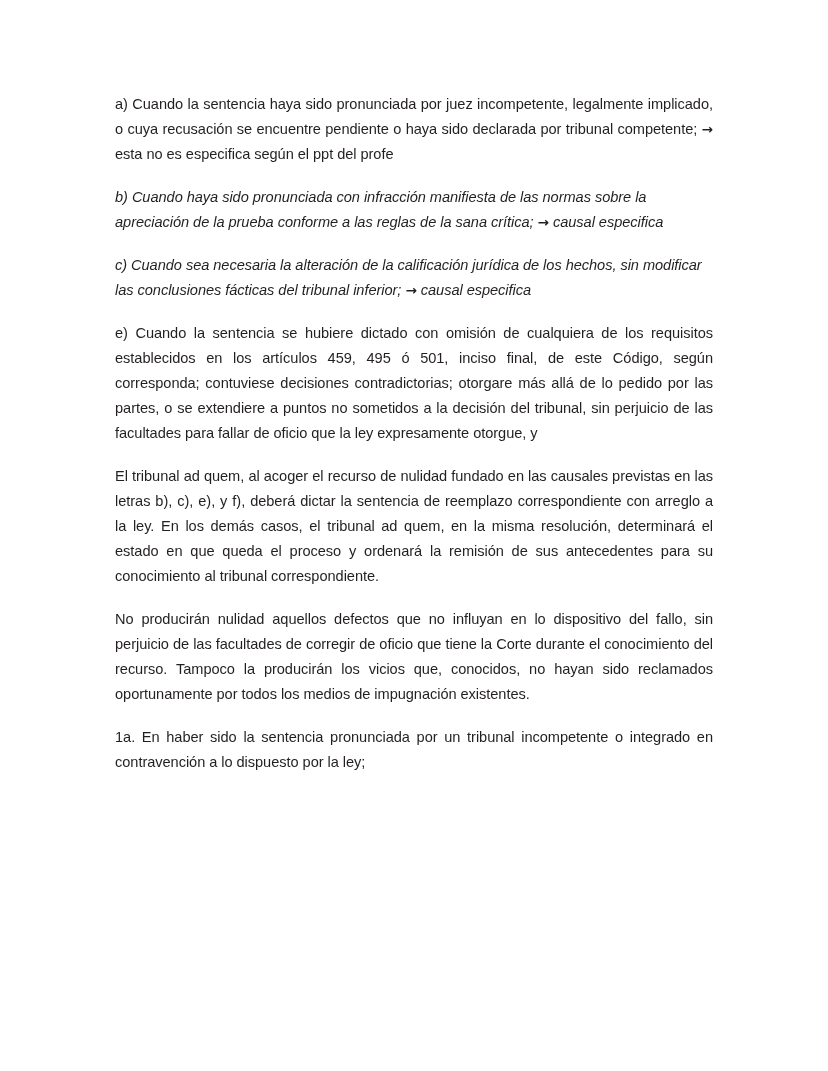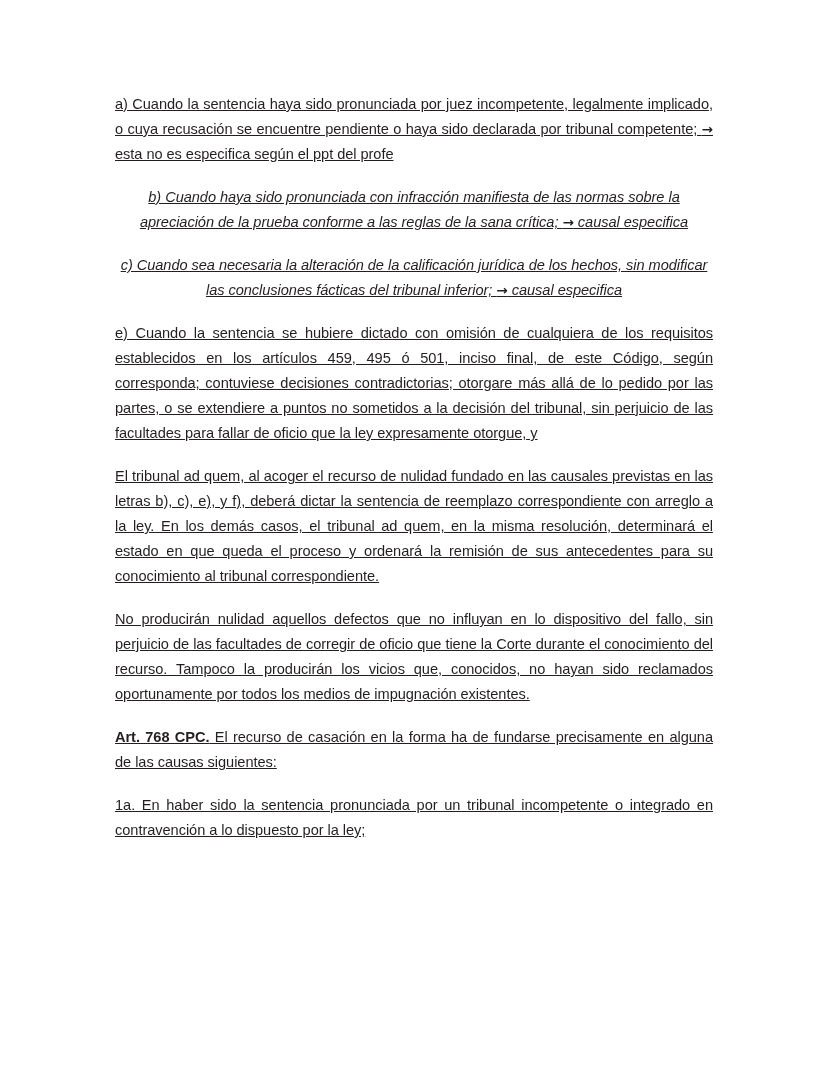--- a/index.html
+++ b/index.html
@@ -14,42 +14,41 @@
     color: #231f20;
     -webkit-font-smoothing: antialiased;
   }
   .page {
     position: relative;
     width: 828px;
     height: 1071px;
     background: #ffffff;
     box-sizing: border-box;
     padding: 92px 115px 0 115px;
-    text-decoration: underline;
   }
   .doc-body {
     width: 598px;
   }
   p.para {
     margin: 0 0 18px 0;
     font-size: 14.6px;
     line-height: 25px;
     text-align: justify;
     text-justify: inter-word;
     letter-spacing: -0.05px;
     word-spacing: 0px;
     color: #231f20;
     hyphens: none;
   }
   p.para:last-child {
     margin-bottom: 16px;
   }
   p.italic {
     font-style: italic;
-    text-align: center;
+    text-align: left;
   }
   .bold {
     font-weight: bold;
   }
   .arrow {
     font-style: normal;
     font-family: "DejaVu Sans", sans-serif;
     font-size: 13.6px;
     font-weight: 600;
     letter-spacing: 0;
@@ -69,18 +68,17 @@
 
 
     <p class="para">e) Cuando la sentencia se hubiere dictado con omisión de cualquiera de los requisitos establecidos en los artículos 459, 495 ó 501, inciso final, de este Código, según corresponda; contuviese decisiones contradictorias; otorgare más allá de lo pedido por las partes, o se extendiere a puntos no sometidos a la decisión del tribunal, sin perjuicio de las facultades para fallar de oficio que la ley expresamente otorgue, y</p>
 
 
     <p class="para">El tribunal ad quem, al acoger el recurso de nulidad fundado en las causales previstas en las letras b), c), e), y f), deberá dictar la sentencia de reemplazo correspondiente con arreglo a la ley. En los demás casos, el tribunal ad quem, en la misma resolución, determinará el estado en que queda el proceso y ordenará la remisión de sus antecedentes para su conocimiento al tribunal correspondiente.</p>
 
     <p class="para"> No producirán nulidad aquellos defectos que no influyan en lo dispositivo del fallo, sin perjuicio de las facultades de corregir de oficio que tiene la Corte durante el conocimiento del recurso. Tampoco la producirán los vicios que, conocidos, no hayan sido reclamados oportunamente por todos los medios de impugnación existentes.</p>
 
 
-    <p class="para"><span class="bold">Art. 768 CPC.</span><span> El recurso de casación en la forma ha de fundarse precisamente en alguna de las causas siguientes:</span></p>
 
     <p class="para">1a. En haber sido la sentencia pronunciada por un tribunal incompetente o integrado en contravención a lo dispuesto por la ley;</p>
 
   </div>
 </div>
 
 </body></html>

